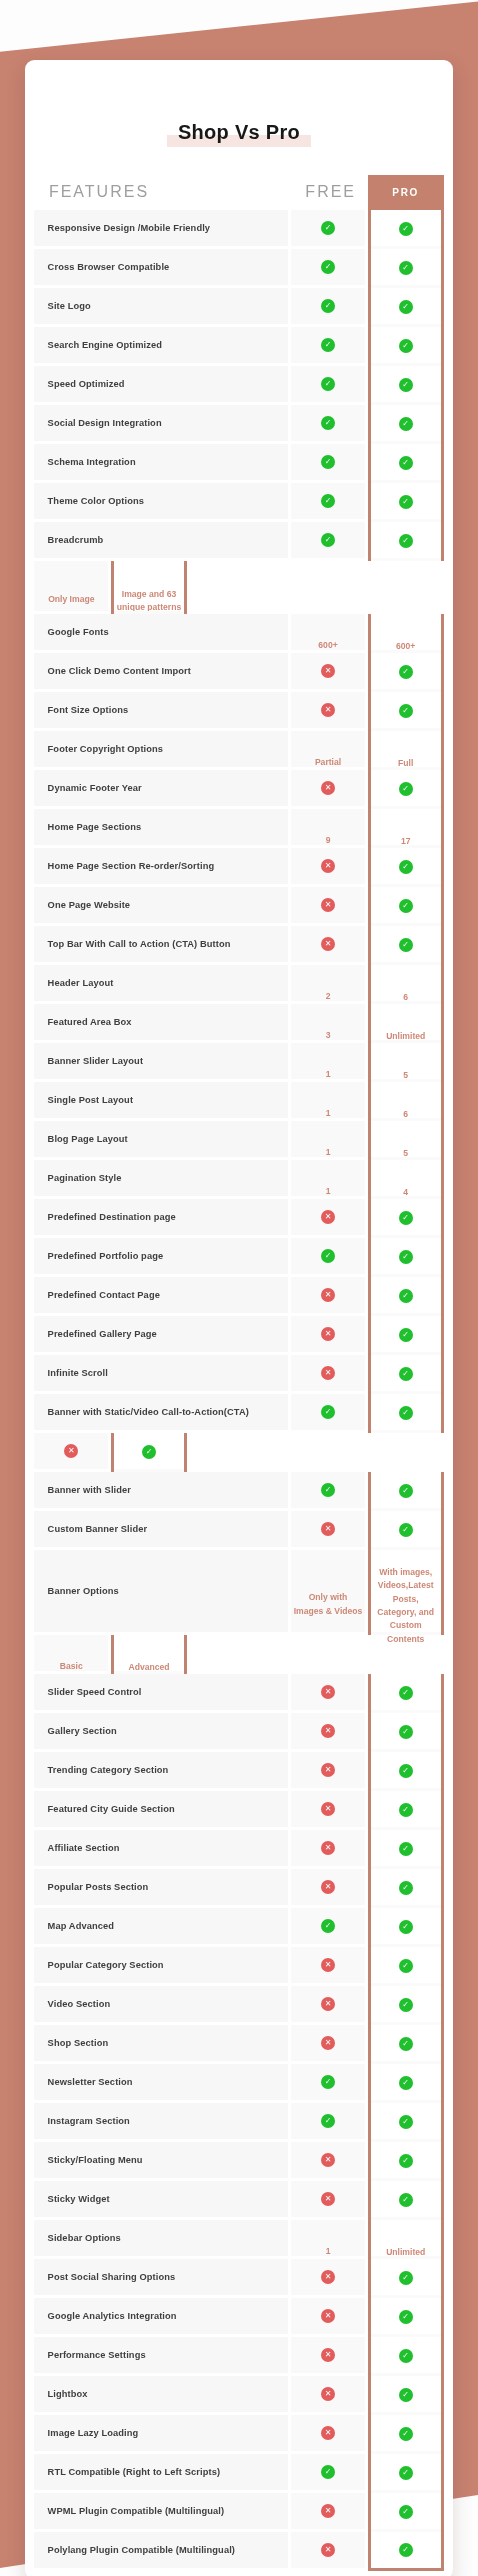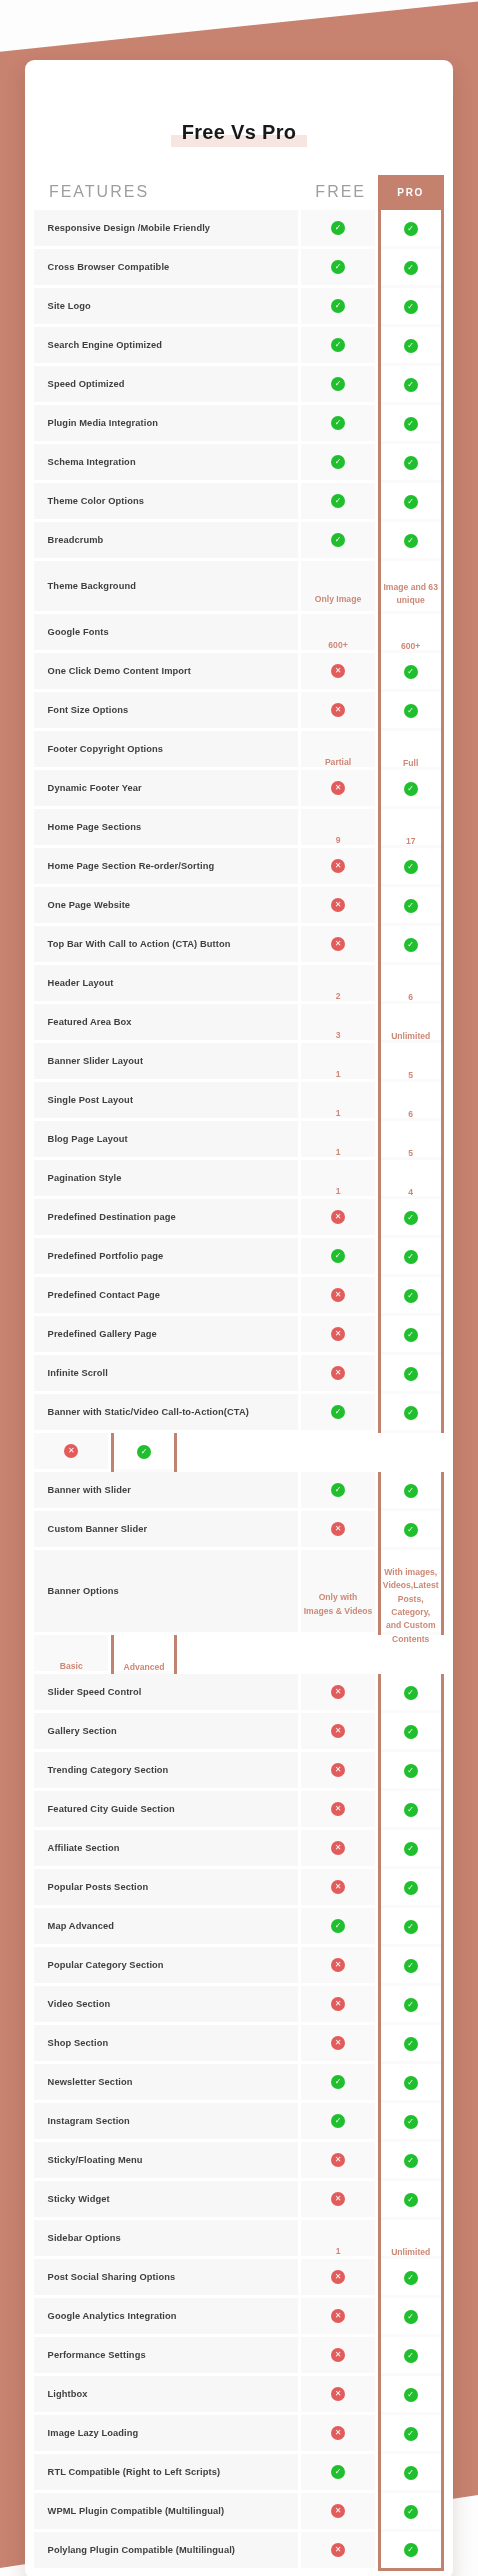--- a/index.html
+++ b/index.html
@@ -28,21 +28,21 @@
     background:linear-gradient(to bottom, transparent 52%, var(--hl) 52%);
     padding:0 10.6px 4px 10.6px;
   }
   .thead{display:flex;height:35px;}
   .row{display:flex;height:39px;}
   .row.md{height:53px;}
   .row.lg{height:85px;}
   .cell{display:flex;align-items:center;justify-content:center;}
   .cell.name{flex:1;justify-content:flex-start;padding:0 6.6px 0 13.3px;}
   .cell.free{width:74px;}
-  .cell.pro{width:66px;}
+  .cell.pro{width:76px;}
   .row .cell{margin-bottom:2.7px;}
   .row .cell.name{background:var(--rowbg);margin-right:2.7px;}
   .row .cell.free{background:var(--freebg);margin-right:2.7px;}
   .row .cell.pro{
     background:#ffffff;margin-bottom:0;position:relative;
     border-left:3.3px solid var(--pro-border);border-right:3.3px solid var(--pro-border);
   }
   .row .cell.pro::after{
     content:"";position:absolute;left:0;right:0;bottom:0;height:2.7px;background:#fafafa;
   }
@@ -67,21 +67,21 @@
   .icon.cross{background:var(--red);}
 </style>
 </head>
 <body>
 
 <svg class="bg-shape" width="478" height="2576" viewBox="0 0 720 3880">
   <polygon id="bg-poly" points="0,78 720,2 720,3758 0,3868" fill="#c78270"></polygon>
 </svg>
 
 <div class="card">
-  <h1 class="title"><span class="hl">Free Vs Pro</span></h1>
+  <h1 class="title"><span class="hl">Shop Vs Pro</span></h1>
 
   <div class="table">
     <div class="thead">
       <div class="cell name th">FEATURES</div>
       <div class="cell free th">FREE</div>
       <div class="cell pro">PRO</div>
     </div>
     <div id="rows">
   <div class="row">
     <div class="cell name">
@@ -138,21 +138,21 @@
     <div class="cell free">
             <span class="icon check">✓</span>
           </div>
     <div class="cell pro">
             <span class="icon check">✓</span>
           </div>
   </div>
 
   <div class="row">
     <div class="cell name">
-            <span class="label">Plugin Media Integration</span>
+            <span class="label">Social Design Integration</span>
           </div>
     <div class="cell free">
             <span class="icon check">✓</span>
           </div>
     <div class="cell pro">
             <span class="icon check">✓</span>
           </div>
   </div>
 
   <div class="row">
@@ -185,23 +185,20 @@
           </div>
     <div class="cell free">
             <span class="icon check">✓</span>
           </div>
     <div class="cell pro">
             <span class="icon check">✓</span>
           </div>
   </div>
 
   <div class="row md">
-    <div class="cell name">
-            <span class="label">Theme Background</span>
-          </div>
     <div class="cell free">
             <span class="value">Only Image</span>
           </div>
     <div class="cell pro">
             <span class="value">Image and 63 unique patterns</span>
           </div>
   </div>
 
   <div class="row">
     <div class="cell name">

